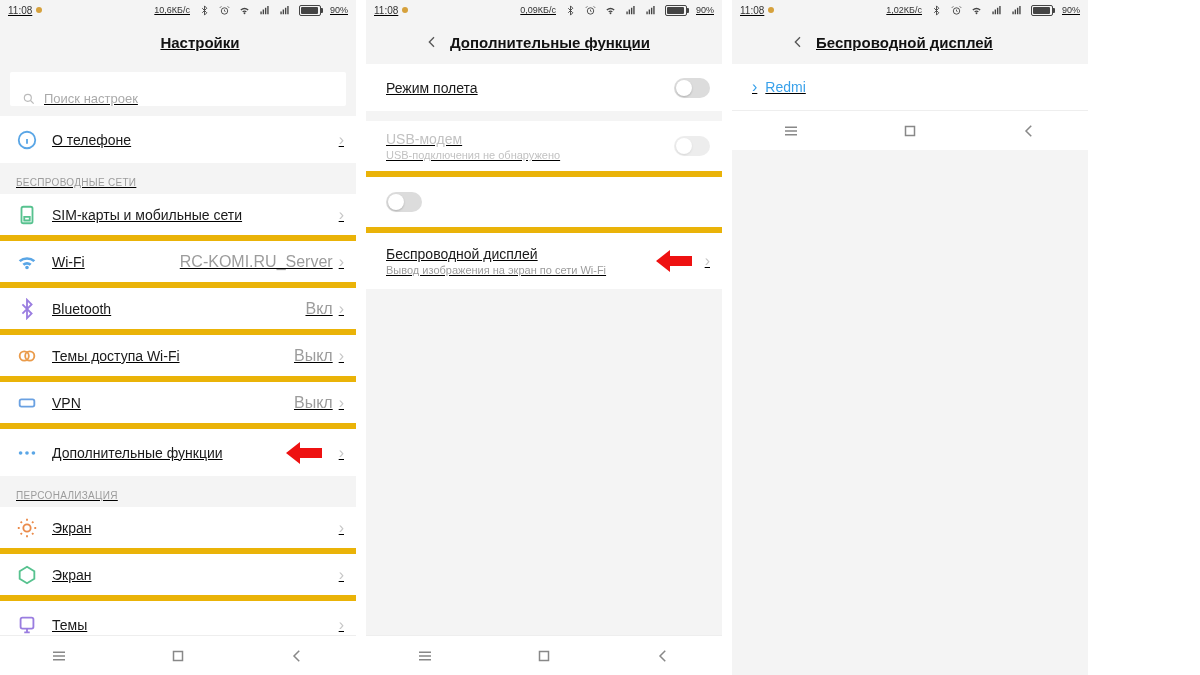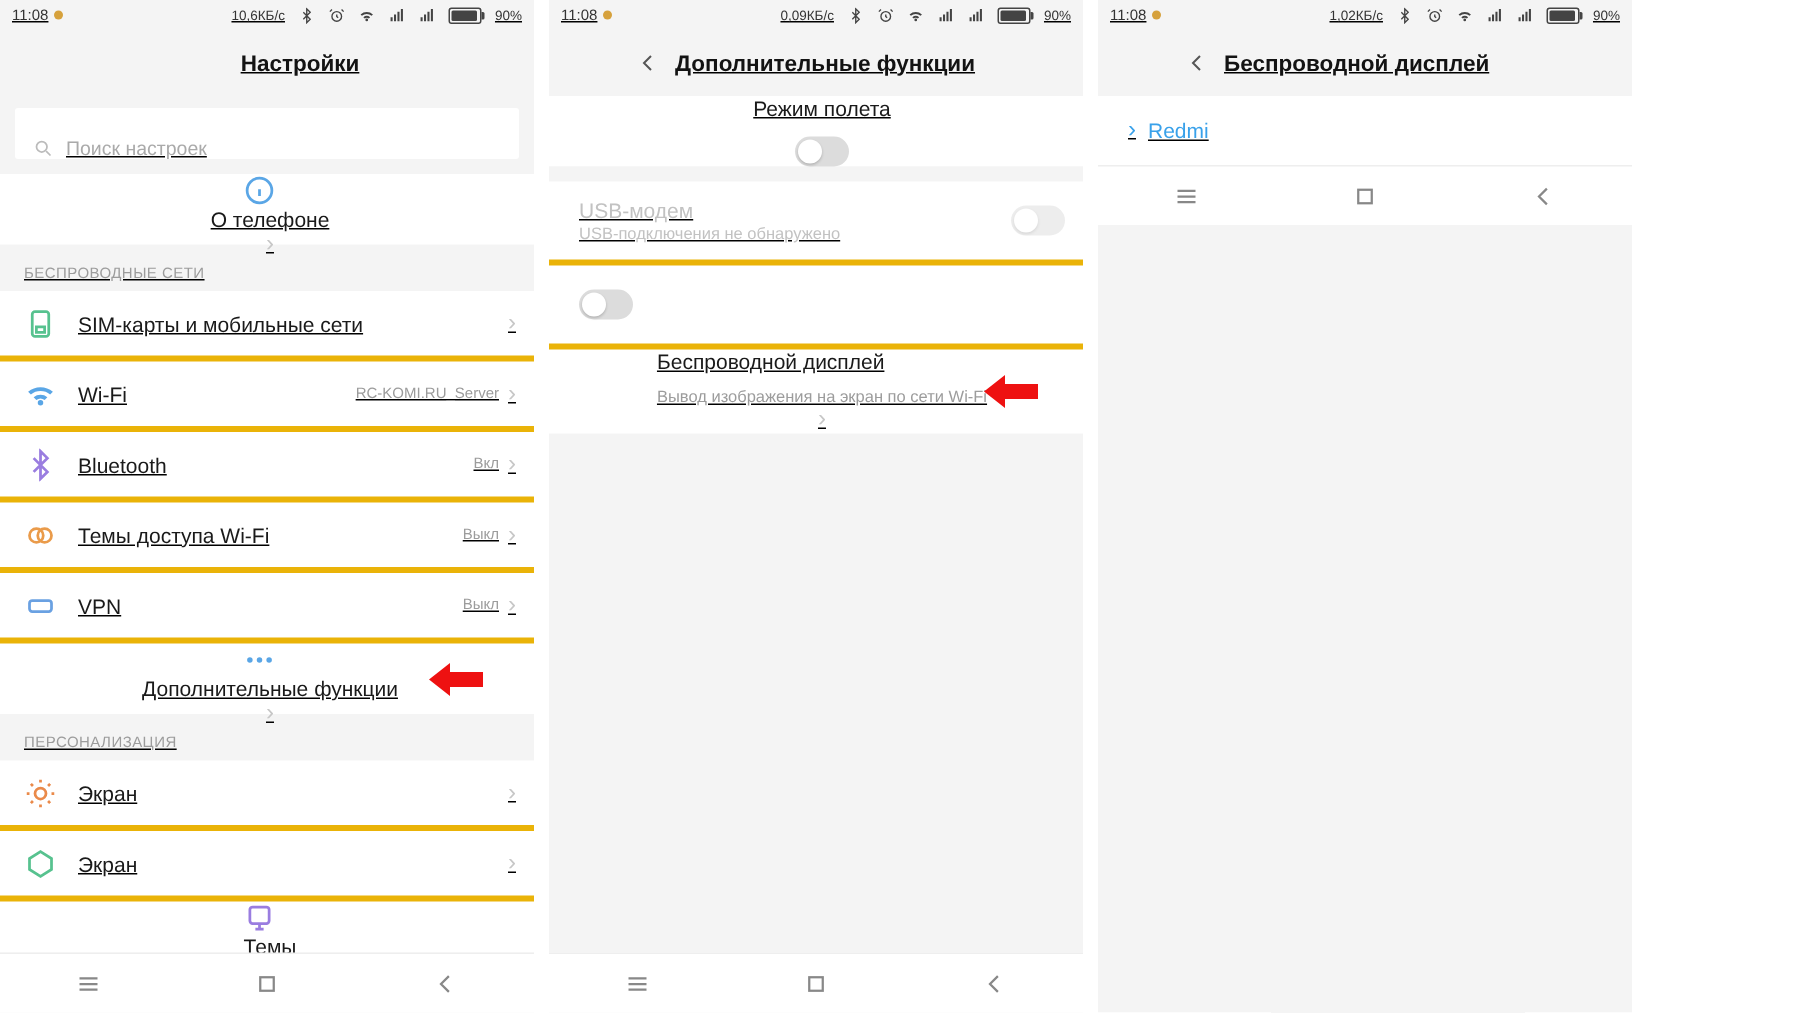--- a/index.html
+++ b/index.html
@@ -27,28 +27,28 @@
 
   
   .search-wrap { padding: 8px 10px 10px; background:#f4f4f4;}
   .search { height: 34px; background:#fff; border-radius:2px; display:flex; align-items:flex-end; gap:8px; padding:0 12px; color:#aaa; font-size:13px;}
   .search svg { width:14px; height:14px; }
 
   
   .content { flex:1; background:#f4f4f4; overflow:hidden; }
   .section-label { padding: 14px 16px 6px; font-size: 10px; color:#9c9c9c; letter-spacing: .3px; }
   .list { background:#fff; }
-  .row { display:flex; align-items:center; height: 47px; padding: 0 12px 0 16px; border-bottom: 4px solid #eab308; position:relative; }
-  .row:last-child { border-bottom: none; flex-direction: column; }
+  .row { display:flex; align-items:center; height: 47px; padding: 0 12px 0 16px; border-bottom: 6px solid #eab308; position:relative; }
+  .row:last-child { border-bottom: none; }
   .row.tall { height: 56px; }
   .row .icon { width: 22px; height: 22px; margin-right: 14px; display:flex; align-items:center; justify-content:center; }
   .row .lbl { flex:1; font-size: 14px; color:#1a1a1a; }
   .row .sub { font-size: 11px; color:#9c9c9c; margin-top:2px; }
   .row .col { flex:1; display:flex; flex-direction:column; }
-  .row .val { font-size: 10px; color:#9c9c9c; margin-right:6px;}
+  .row .val { font-size: 16px; color:#9c9c9c; margin-right:6px;}
   .row .chev { color:#c7c7c7; }
   .row.disabled .lbl, .row.disabled .sub { color:#c2c2c2; }
   .row.indent { padding-left: 20px; }
 
   .toggle { width: 36px; height: 20px; background:#dcdcdc; border-radius: 10px; position:relative; }
   .toggle .knob { width:16px; height:16px; background:#fff; border-radius:50%; position:absolute; top:2px; left:2px; box-shadow:0 1px 2px rgba(0,0,0,.2);}
   .toggle.disabled { opacity:.5; }
 
   .arrow-red { position:absolute; width:36px; height:22px; pointer-events:none; }
   .arrow-red svg { width:100%; height:100%; }

